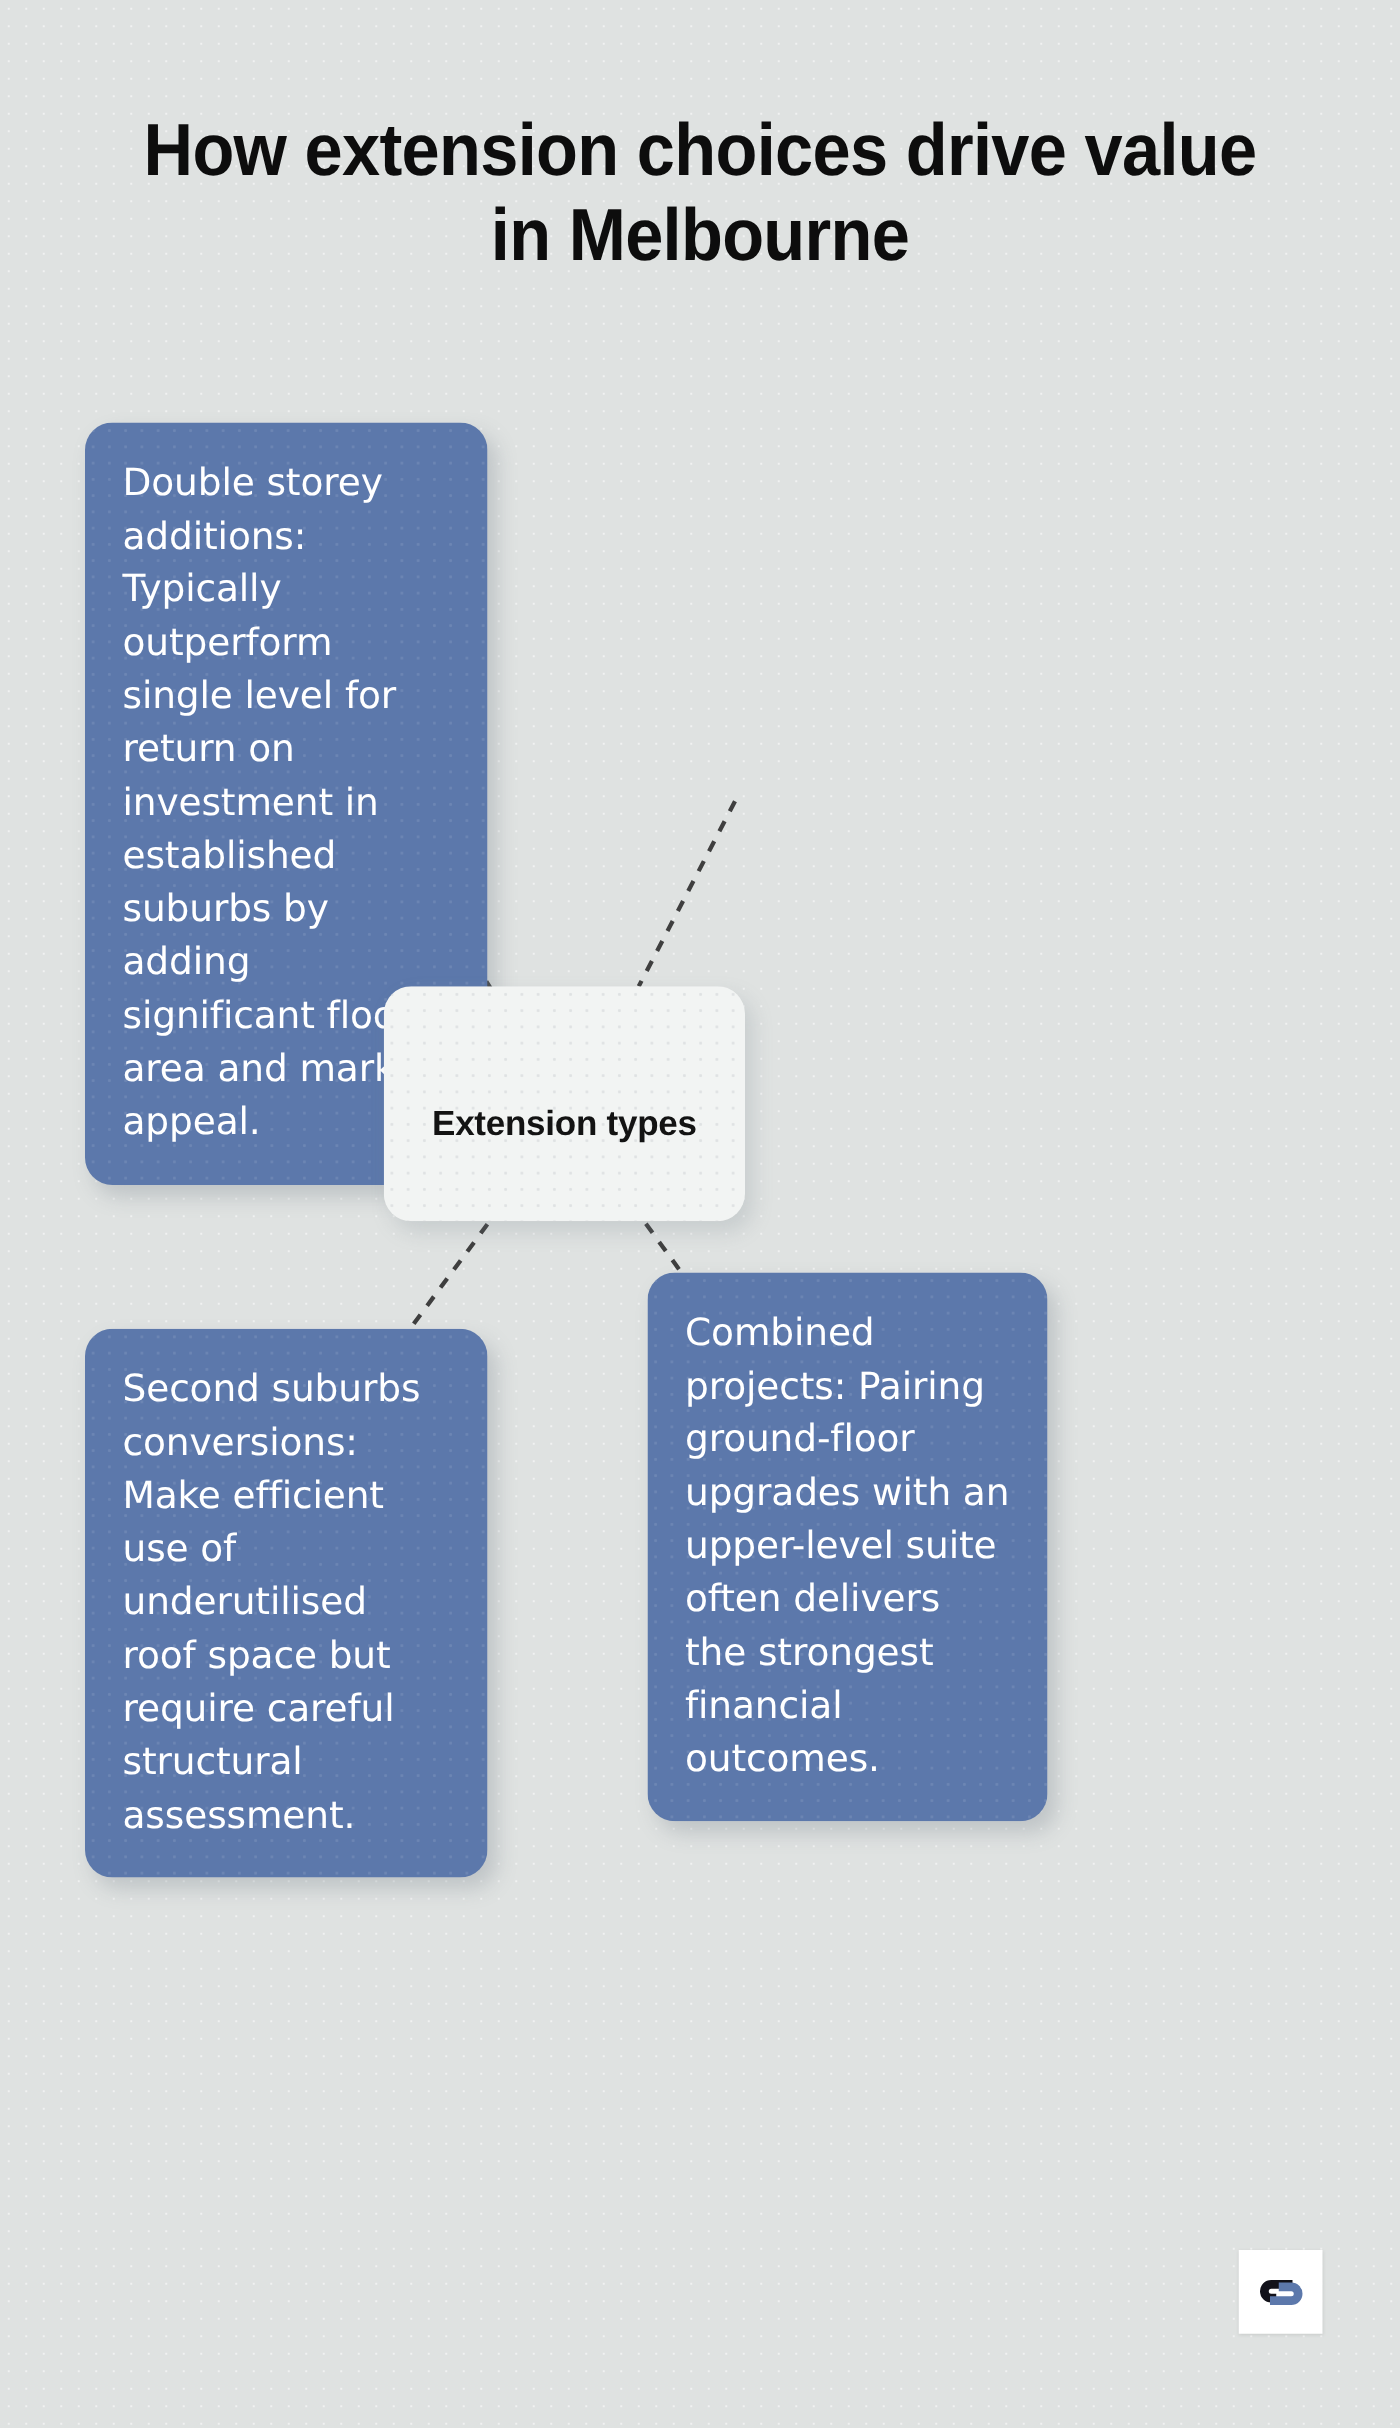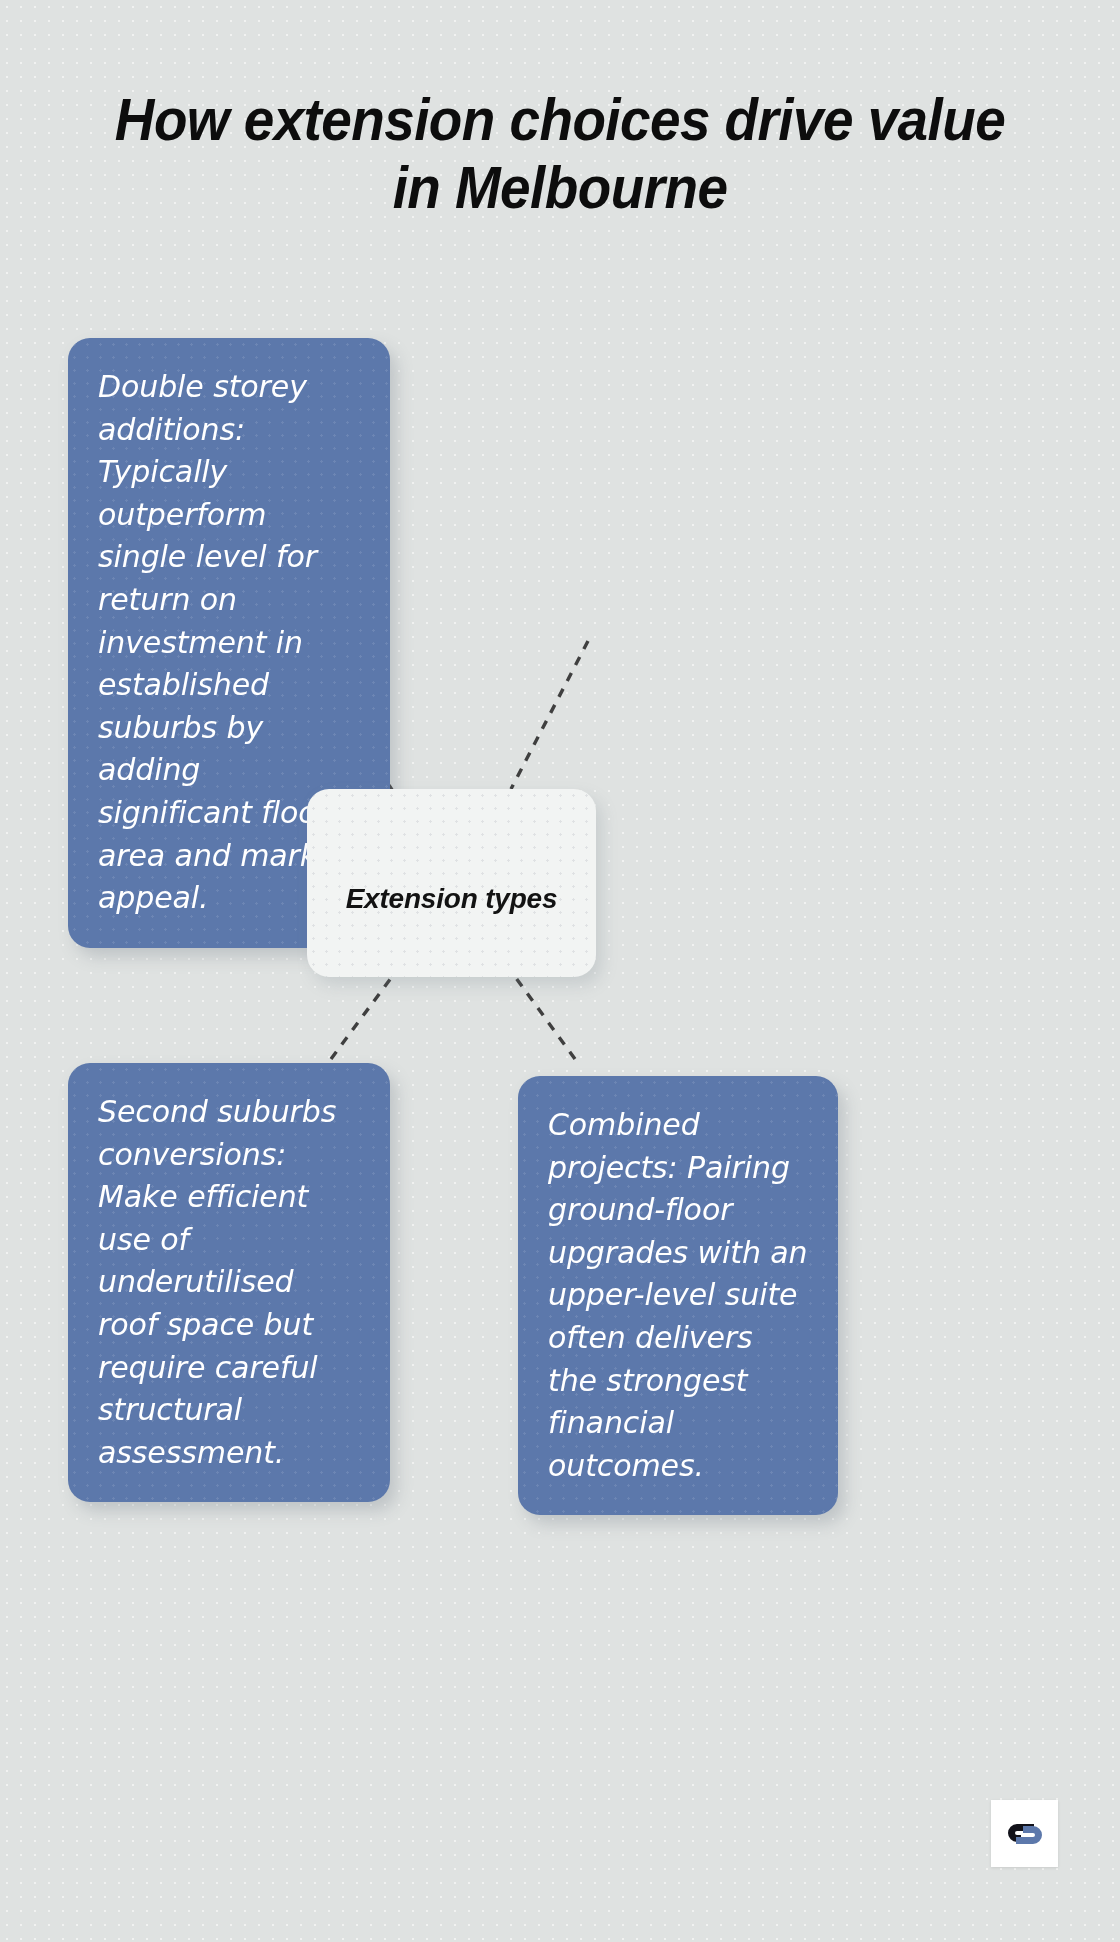--- a/index.html
+++ b/index.html
@@ -16,21 +16,20 @@
 
   
   #page {
     position: relative;
     width: 1120px;
     height: 1942px;
     background-color: #dfe2e1;
     background-image: radial-gradient(rgba(255,255,255,0.55) 1px, transparent 1.2px);
     background-size: 14px 14px;
     overflow: hidden;
-    font-style: italic;
   }
 
   
   #title {
     position: absolute;
     left: 80px;
     top: 86px;
     width: 960px;
     text-align: center;
     font-family: "Liberation Sans Narrow", "Liberation Sans", sans-serif;
@@ -67,21 +66,21 @@
     font-size: 30px;
     line-height: 1.42;
     padding: 28px 30px 28px 30px;
     box-shadow: 7px 9px 16px rgba(120,130,140,0.30);
     letter-spacing: -0.1px;
   }
 
   #card-tl { left: 68px;  top: 338px;  width: 322px; }
   #card-tr { left: 520px; top: 336px;  width: 318px; }
   #card-bl { left: 68px;  top: 1063px; width: 322px; }
-  #card-br { left: 518px; top: 1076px; width: 320px; }
+  #card-br { left: 518px; top: 1018px; width: 320px; }
 
   
   #center-node {
     position: absolute;
     left: 307px;
     top: 789px;
     width: 289px;
     height: 188px;
     box-sizing: border-box;
     border-radius: 22px;

